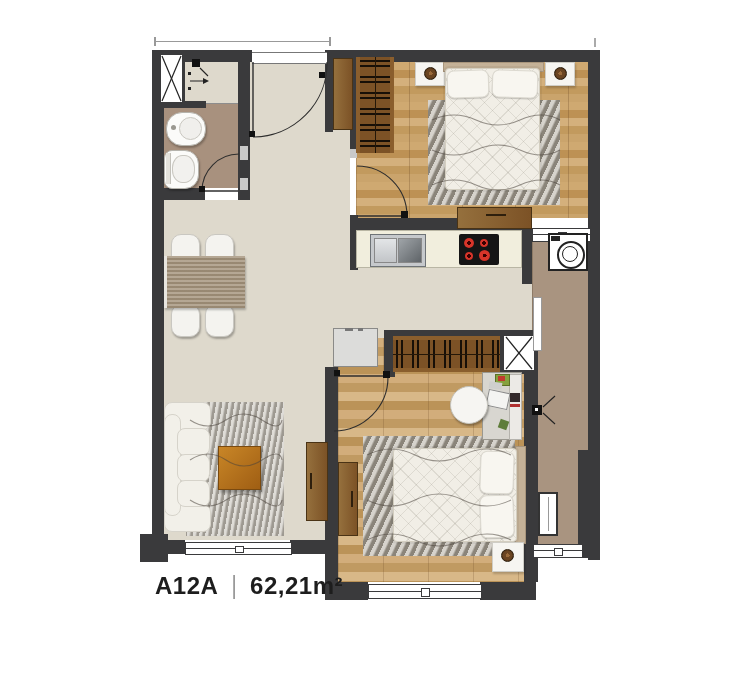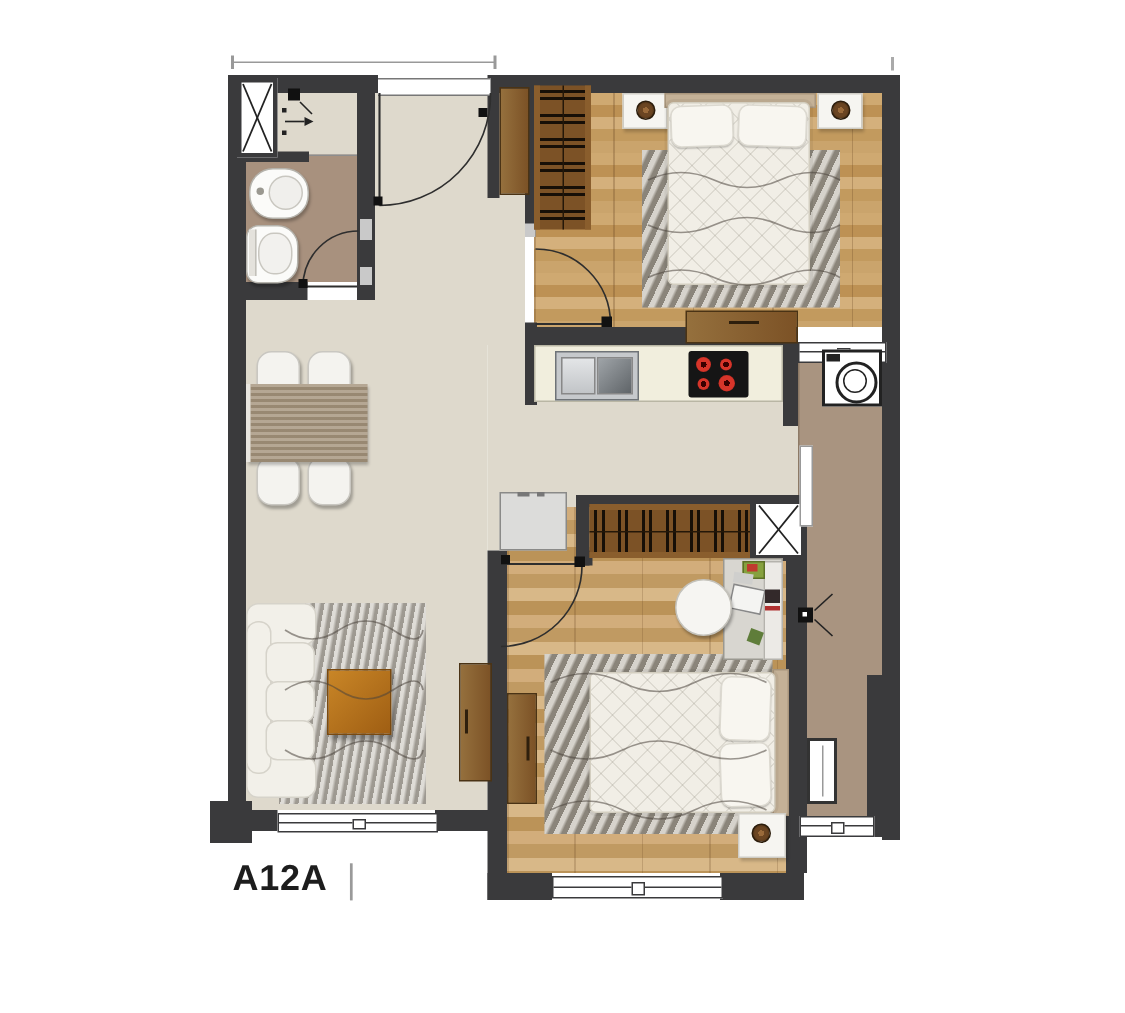--- a/index.html
+++ b/index.html
@@ -264,15 +264,16 @@
       <path d="M 190 500 q 18 12 36 0 t 36 0 t 20 0"></path>
       <path d="M 367 455 q 24 -12 48 0 t 48 0 t 48 0"></path>
       <path d="M 367 500 q 24 12 48 0 t 48 0 t 48 0"></path>
       <path d="M 367 540 q 24 -12 48 0 t 48 0 t 48 0"></path>
     </g>
   </svg>
 
   <div id="label">
     <span class="code">A12A</span>
     <span class="sep">|</span>
+    <span class="area">62,21m²</span>
   </div>
 
 </div>
 
 </body></html>

